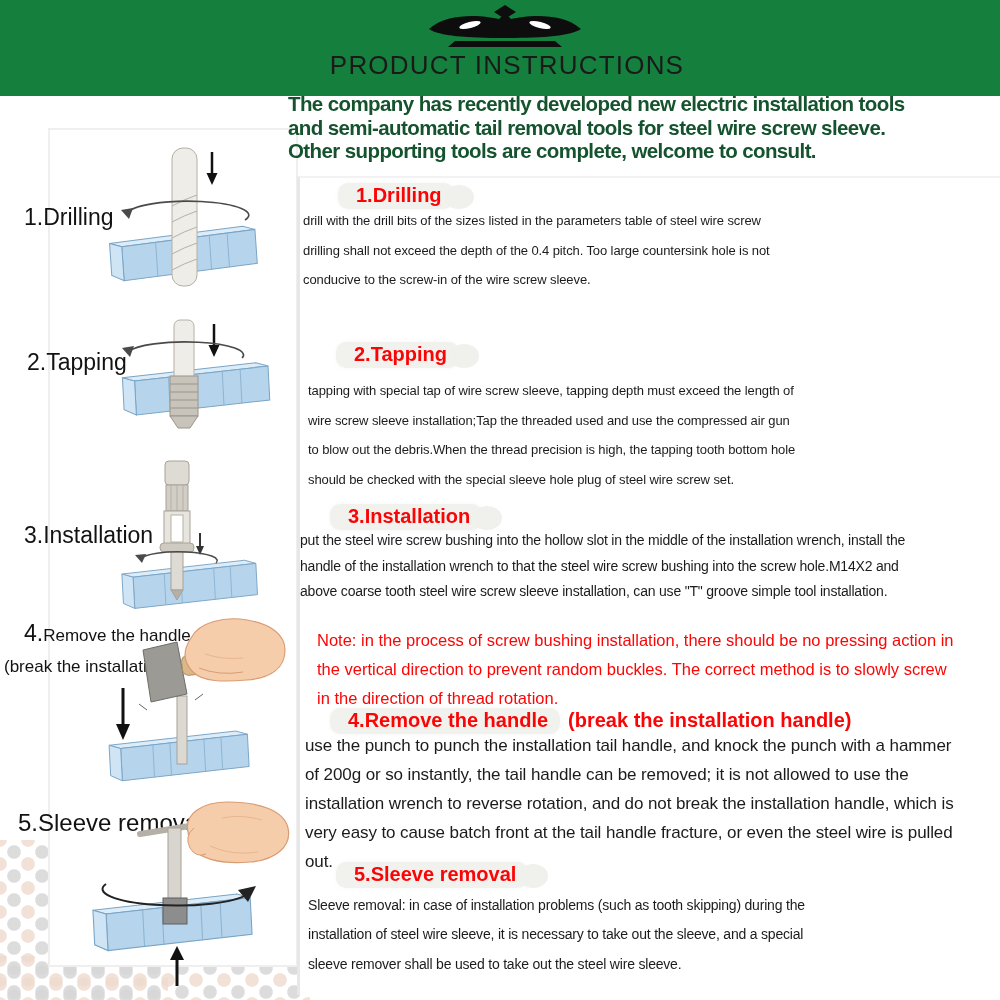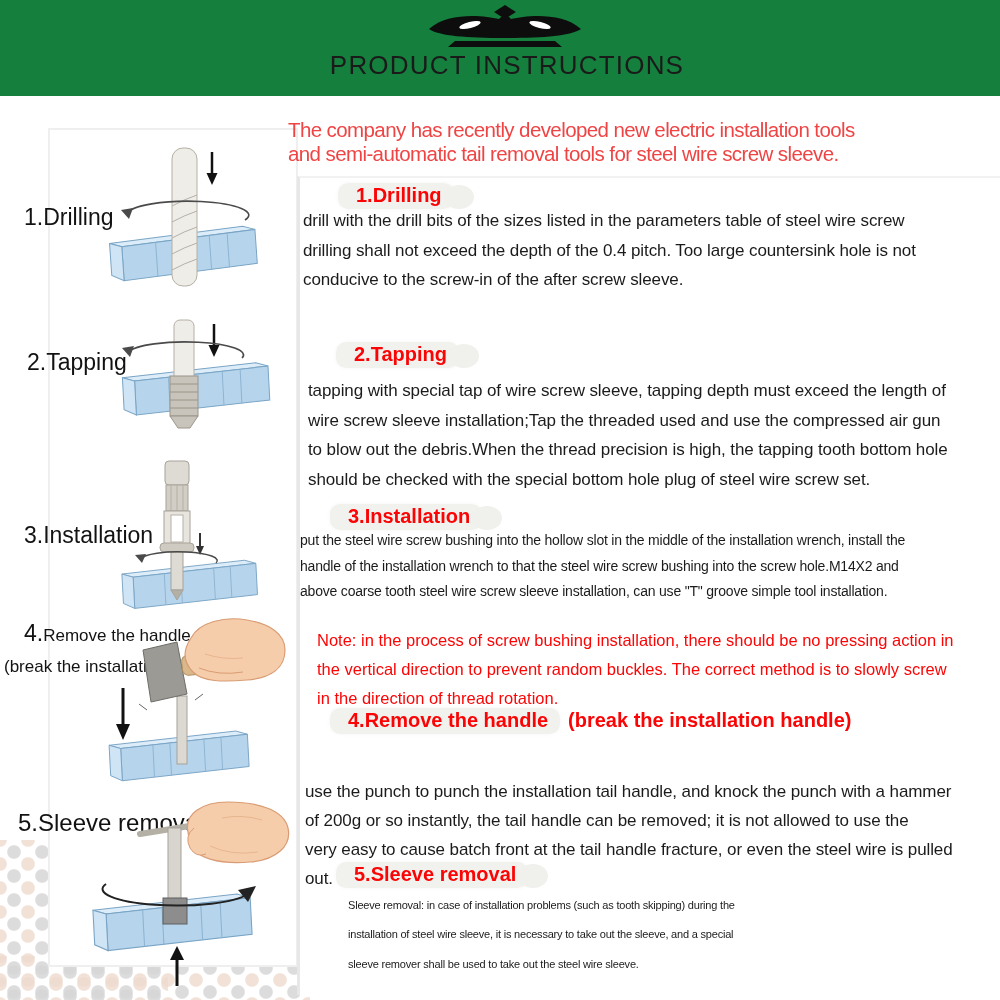--- a/index.html
+++ b/index.html
@@ -9,22 +9,22 @@
   }
   
   .header{position:absolute;left:0;top:0;width:1000px;height:96px;background:#15803d;}
   .crown{position:absolute;left:425px;top:4px;width:160px;height:44px;}
   .title{
     position:absolute;left:7px;top:50px;width:1000px;text-align:center;
     font-size:26px;letter-spacing:1.2px;color:#1a1a1a;
   }
   
   .intro{
-    position:absolute;left:288px;top:118px;width:712px;
-    font-size:20.5px;line-height:23.5px;font-weight:400;color:#ef4444;
+    position:absolute;left:288px;top:92px;width:712px;
+    font-size:20.5px;line-height:23.5px;font-weight:700;color:#14532d;
     letter-spacing:-0.6px;white-space:nowrap;
   }
   
   .left-panel{
     position:absolute;left:48px;top:128px;width:246px;height:835px;
     background:#fff;border:2px solid #efefef;
   }
   .right-panel{
     position:absolute;left:297px;top:176px;width:700px;height:817px;
     background:#fff;border-left:3px solid #e7e7e7;border-top:2px solid #f2f2f2;
@@ -52,25 +52,25 @@
     box-shadow:0 0 4px rgba(0,0,0,0.04);
   }
   .sec-h.with-circle::after{
     content:"";display:inline-block;width:30px;height:24px;border-radius:50%;
     background:#f0f0ec;margin-left:-10px;vertical-align:middle;
   }
   .sec-h .suffix{margin-left:8px;}
   
   .body{position:absolute;color:#1b1b1b;white-space:nowrap;}
   .body .ln{display:block;}
-  .s1,.s2{font-size:17px;line-height:29.6px;letter-spacing:-0.1px;}
+  .s1,.s2{font-size:13px;line-height:29.6px;letter-spacing:-0.1px;}
   .s3{font-size:14px;line-height:25.7px;letter-spacing:-0.2px;}
   .note{font-size:16.5px;line-height:29.2px;color:#fb0505;}
   .s4{font-size:17px;line-height:28.9px;letter-spacing:-0.1px;}
-  .s5{font-size:11px;line-height:29.4px;letter-spacing:-0.2px;margin-left:40px;}
+  .s5{font-size:14px;line-height:29.4px;letter-spacing:-0.2px;}
   
   .illus{position:absolute;}
 </style>
 </head>
 <body>
 
 <svg width="0" height="0" style="position:absolute" aria-hidden="true">
   <defs>
     <g id="bluebar">
       <polygon points="6,8 140,0 152,4 18,12" fill="#dcedf9" stroke="#79a4c5" stroke-width="1"></polygon>
@@ -97,20 +97,21 @@
     <ellipse cx="45" cy="21" rx="11" ry="3" transform="rotate(-14 45 21)" fill="#ffffff"></ellipse>
     <ellipse cx="115" cy="21" rx="11" ry="3" transform="rotate(14 115 21)" fill="#ffffff"></ellipse>
     <path d="M30,37 L130,37 L137,43 L23,43 Z" fill="#0d0d0d"></path>
   </svg>
   <div class="title">PRODUCT INSTRUCTIONS</div>
 </div>
 
 <div class="intro">
   <div>The company has recently developed new electric installation tools</div>
   <div>and semi-automatic tail removal tools for steel wire screw sleeve.</div>
+  <div>Other supporting tools are complete, welcome to consult.</div>
 </div>
 
 <div class="lbl" style="left:24px;top:204px;">1.Drilling</div>
 <div class="lbl" style="left:27px;top:349px;">2.Tapping</div>
 <div class="lbl" style="left:24px;top:522px;">3.Installation</div>
 <div class="lbl" style="left:24px;top:620px;"><span class="big4">4.</span><span class="small4">Remove the handle</span></div>
 <div class="lbl-sub" style="left:4px;top:657px;">(break the installation handle)</div>
 <div class="lbl" style="left:18px;top:809px;font-size:24px;">5.Sleeve removal</div>
 
 <svg class="illus" style="left:85px;top:140px;" width="185" height="172" viewBox="0 0 185 172">
@@ -232,47 +233,48 @@
   <g>
     <line x1="115" y1="188" x2="115" y2="158" stroke="#111" stroke-width="3"></line>
     <polygon points="115,148 108,162 122,162" fill="#111"></polygon>
   </g>
 </svg>
 
 <div class="sec-h with-circle" style="left:338px;top:184px;"><span class="bubble">1.Drilling</span></div>
 <div class="body s1" style="left:303px;top:206px;">
   <span class="ln">drill with the drill bits of the sizes listed in the parameters table of steel wire screw</span>
   <span class="ln">drilling shall not exceed the depth of the 0.4 pitch. Too large countersink hole is not</span>
-  <span class="ln">conducive to the screw-in of the after screw sleeve.</span>
+  <span class="ln">conducive to the screw-in of the wire screw sleeve.</span>
 </div>
 
 <div class="sec-h with-circle" style="left:336px;top:343px;"><span class="bubble">2.Tapping</span></div>
 <div class="body s2" style="left:308px;top:376px;">
   <span class="ln">tapping with special tap of wire screw sleeve, tapping depth must exceed the length of</span>
   <span class="ln">wire screw sleeve installation;Tap the threaded used and use the compressed air gun</span>
   <span class="ln">to blow out the debris.When the thread precision is high, the tapping tooth bottom hole</span>
-  <span class="ln">should be checked with the special bottom hole plug of steel wire screw set.</span>
+  <span class="ln">should be checked with the special sleeve hole plug of steel wire screw set.</span>
 </div>
 
 <div class="sec-h with-circle" style="left:330px;top:505px;"><span class="bubble">3.Installation</span></div>
 <div class="body s3" style="left:300px;top:528px;">
   <span class="ln">put the steel wire screw bushing into the hollow slot in the middle of the installation wrench, install the</span>
   <span class="ln">handle of the installation wrench to that the steel wire screw bushing into the screw hole.M14X2 and</span>
   <span class="ln">above coarse tooth steel wire screw sleeve installation, can use "T" groove simple tool installation.</span>
 </div>
 <div class="body note" style="left:300px;top:626px;margin-left:17px;">
   <span class="ln">Note: in the process of screw bushing installation, there should be no pressing action in</span>
   <span class="ln">the vertical direction to prevent random buckles. The correct method is to slowly screw</span>
   <span class="ln">in the direction of thread rotation.</span>
 </div>
 
 <div class="sec-h" style="left:330px;top:709px;"><span class="bubble">4.Remove the handle</span><span class="suffix">(break the installation handle)</span></div>
-<div class="body s4" style="left:305px;top:732px;margin-top:46px;">
+<div class="body s4" style="left:305px;top:732px;">
   <span class="ln">use the punch to punch the installation tail handle, and knock the punch with a hammer</span>
   <span class="ln">of 200g or so instantly, the tail handle can be removed; it is not allowed to use the</span>
+  <span class="ln">installation wrench to reverse rotation, and do not break the installation handle, which is</span>
   <span class="ln">very easy to cause batch front at the tail handle fracture, or even the steel wire is pulled</span>
   <span class="ln">out.</span>
 </div>
 
 <div class="sec-h with-circle" style="left:336px;top:863px;"><span class="bubble">5.Sleeve removal</span></div>
 <div class="body s5" style="left:308px;top:891px;">
   <span class="ln">Sleeve removal: in case of installation problems (such as tooth skipping) during the</span>
   <span class="ln">installation of steel wire sleeve, it is necessary to take out the sleeve, and a special</span>
   <span class="ln">sleeve remover shall be used to take out the steel wire sleeve.</span>
 </div>

